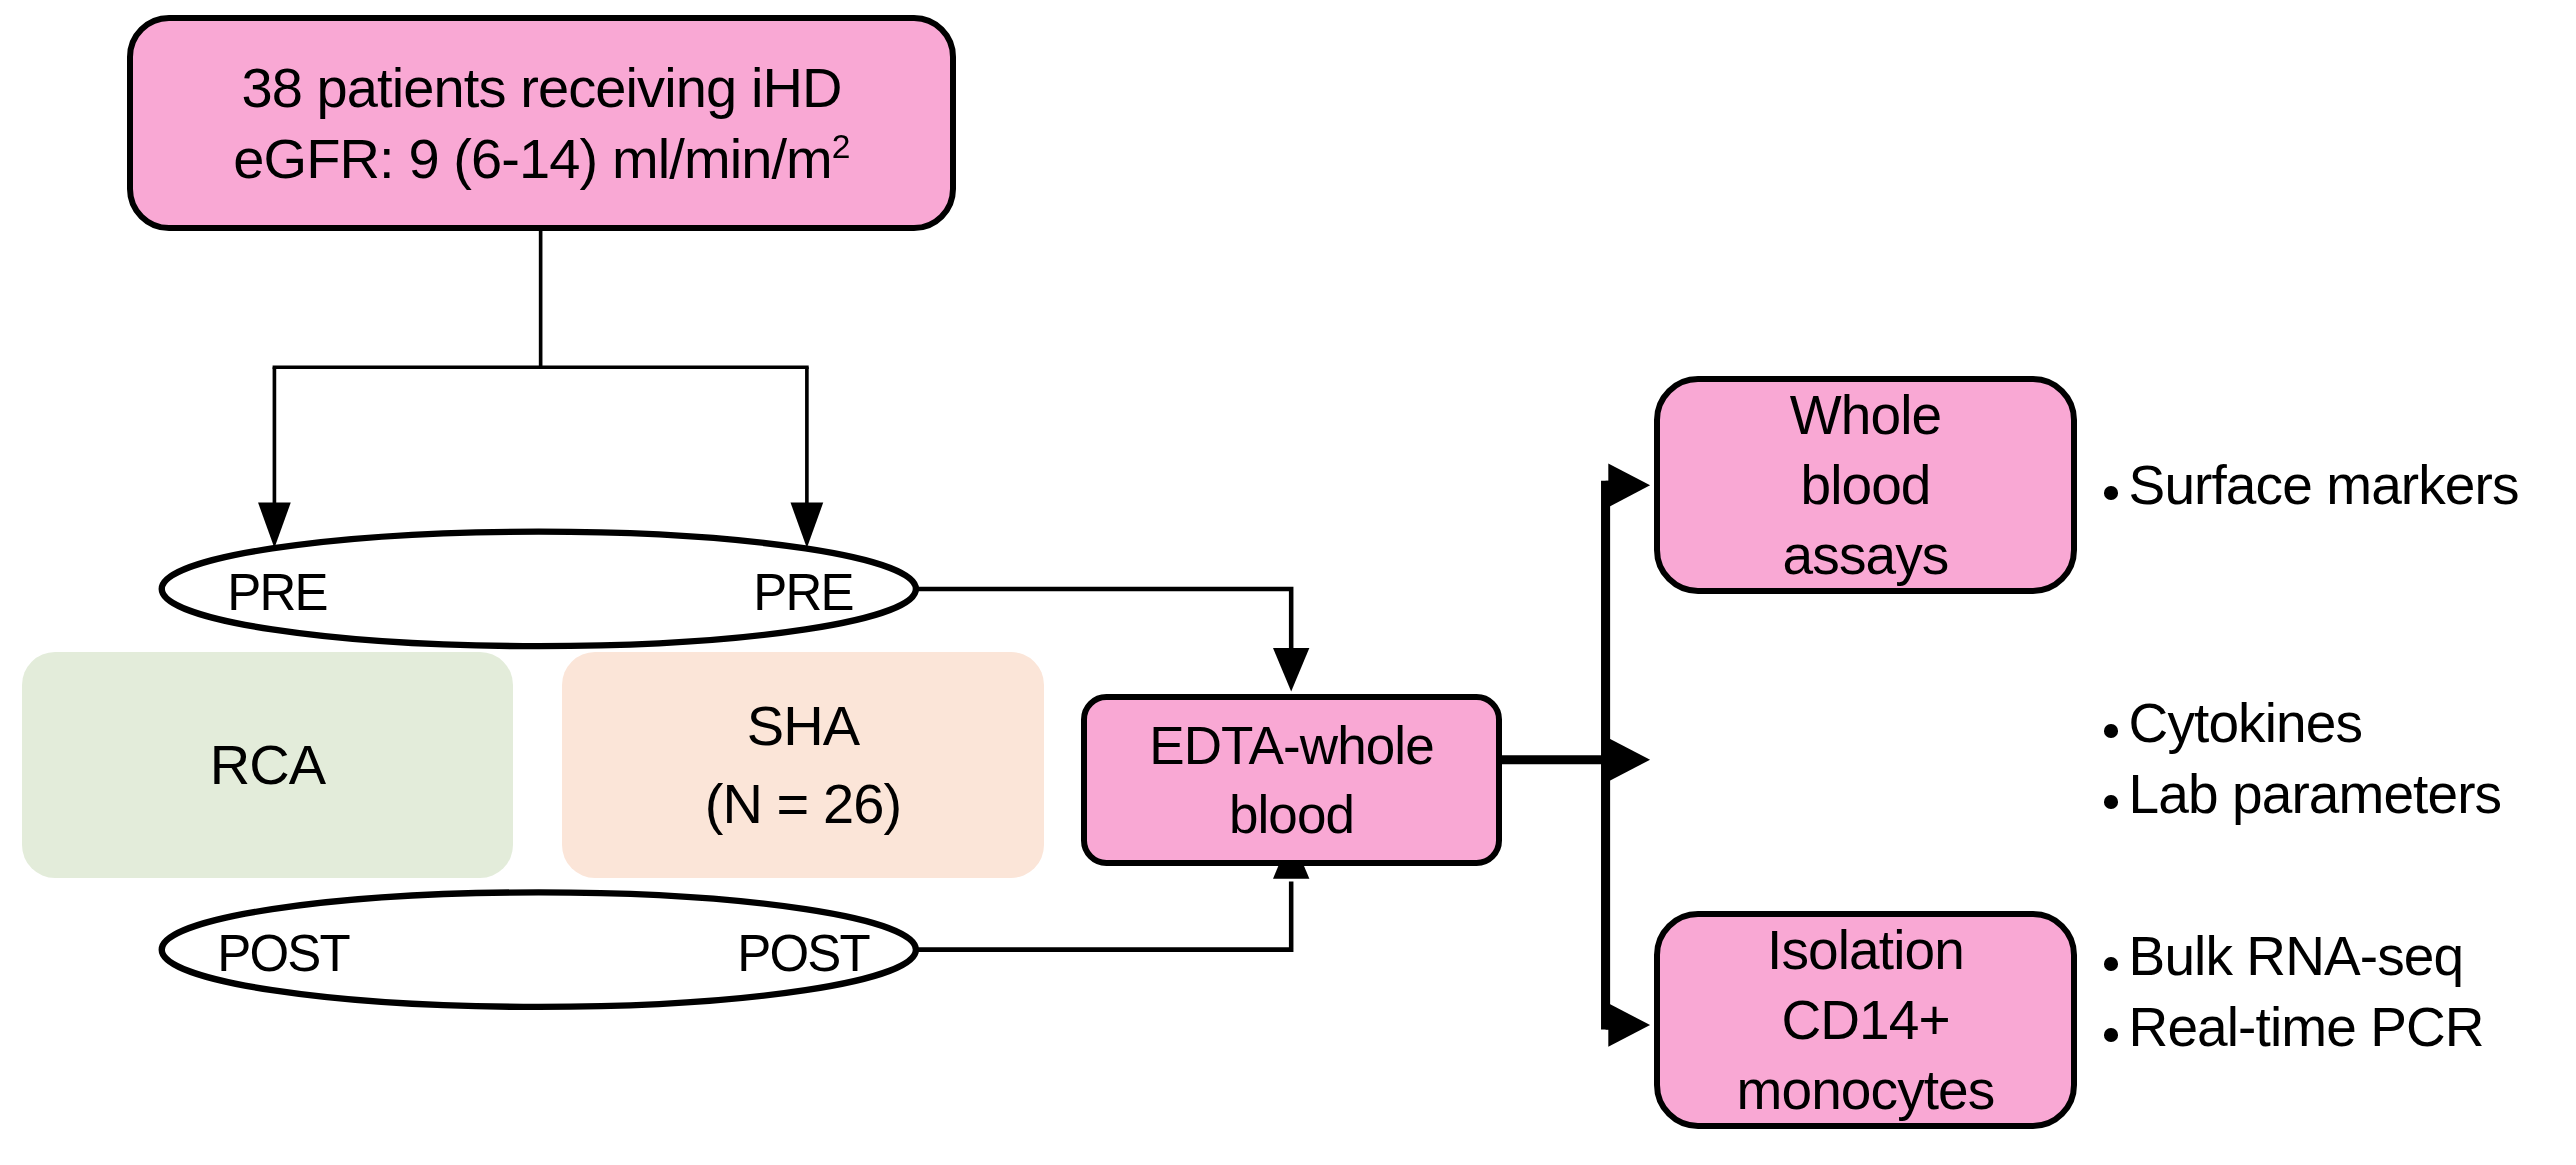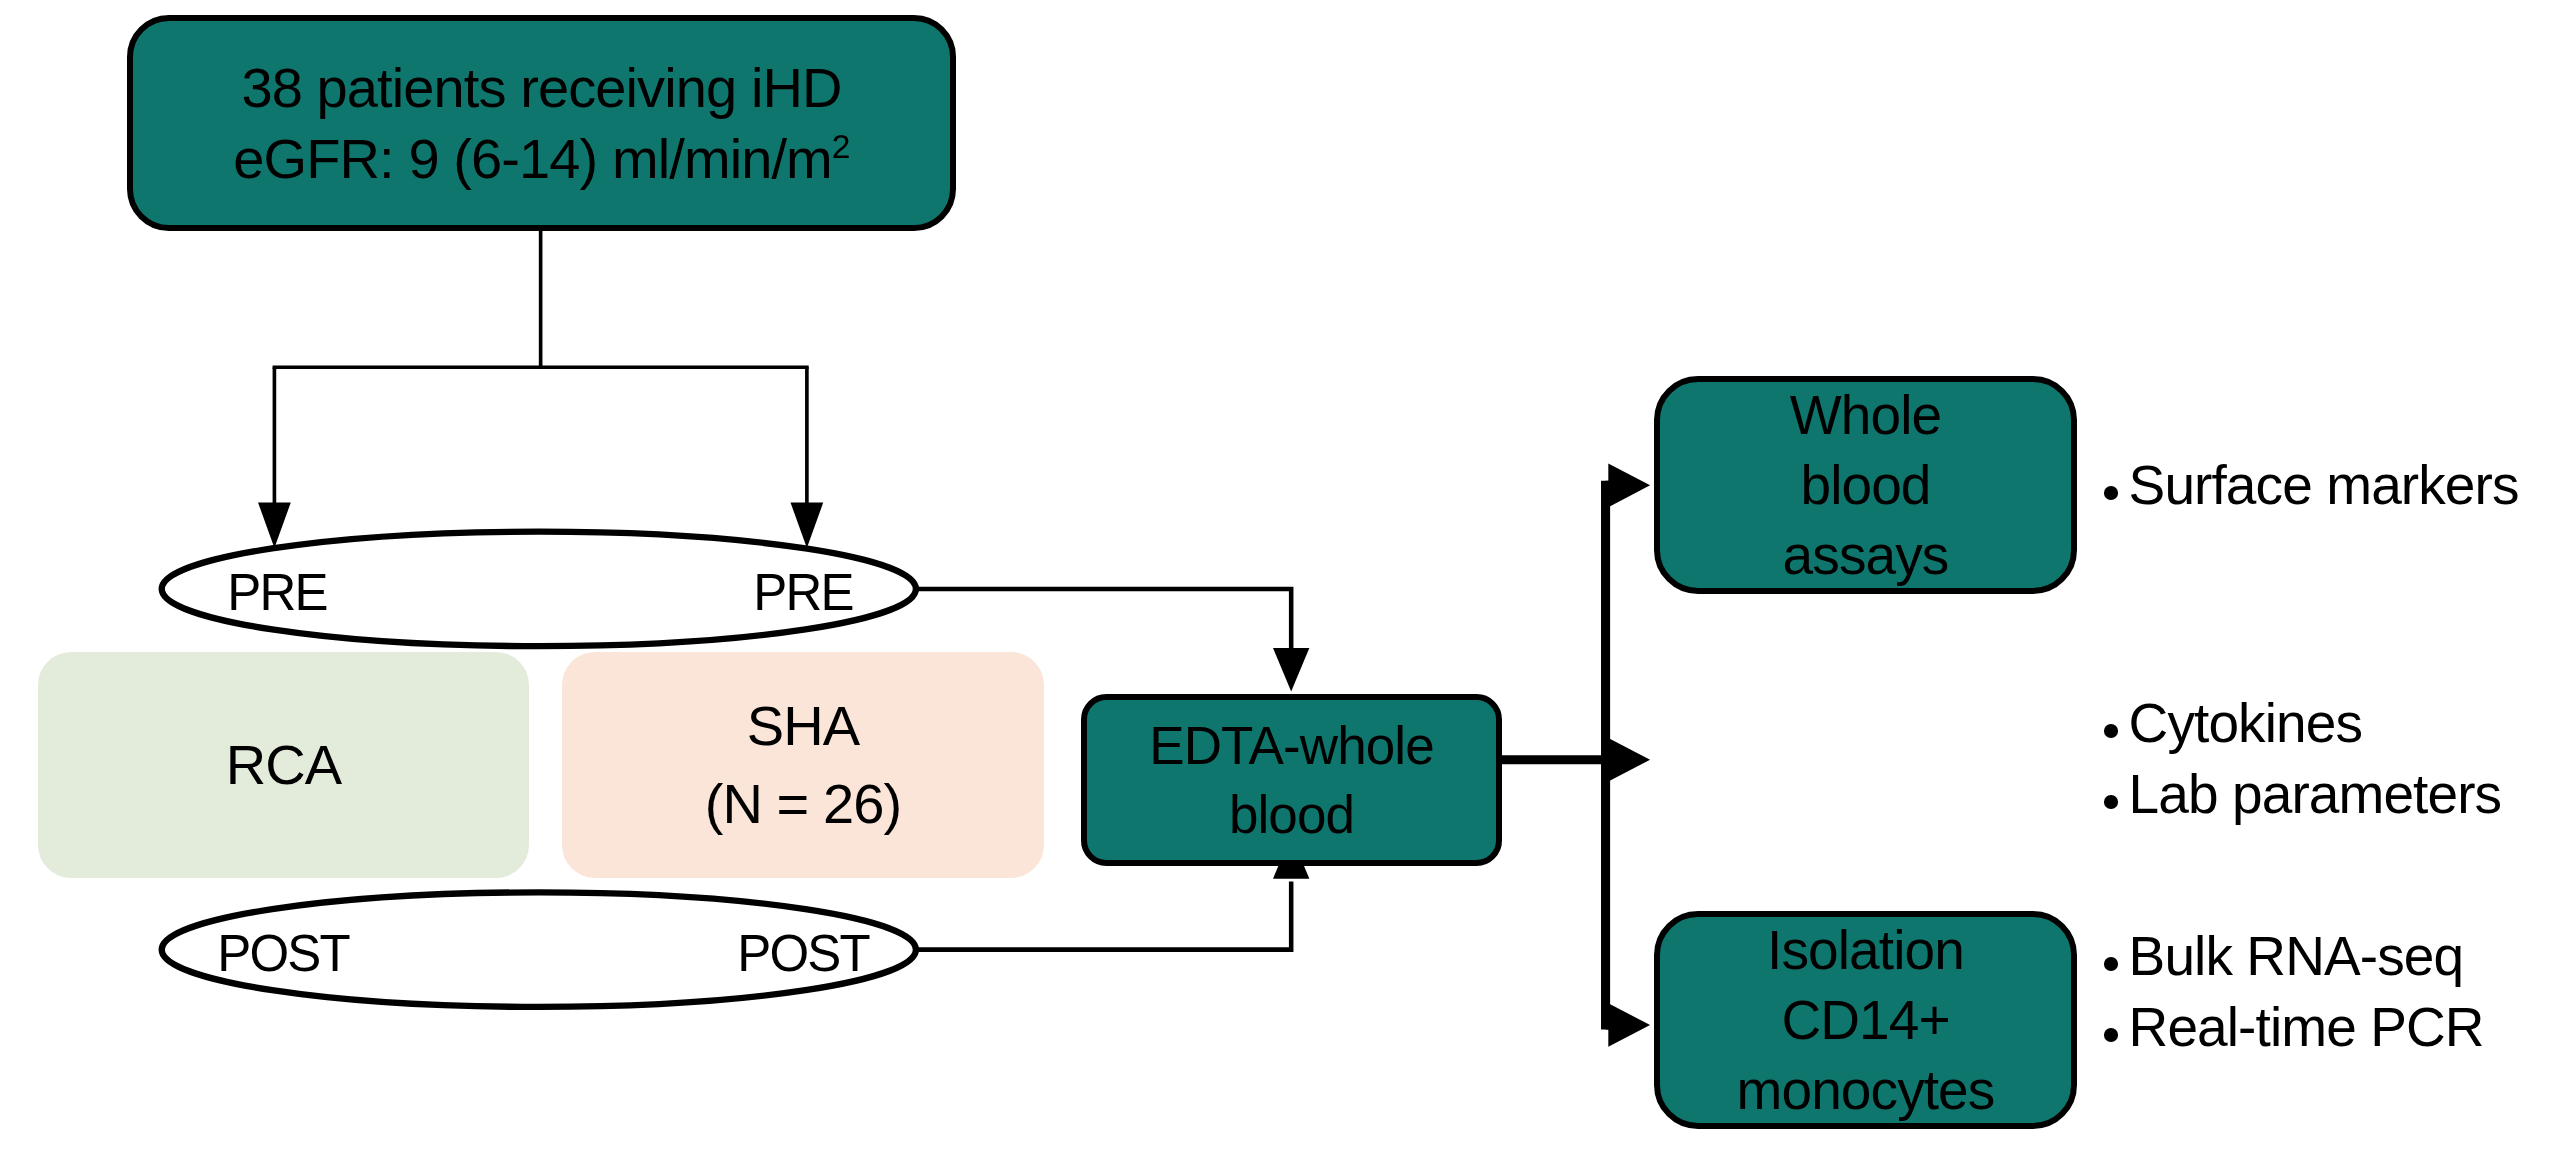--- a/index.html
+++ b/index.html
@@ -1,19 +1,19 @@
 <!DOCTYPE html>
 <html style="font-size:14.5px"><head>
 <meta charset="utf-8">
 <style>
   html,body{margin:0;padding:0;background:#ffffff;}
   body{width:2576px;height:1166px;position:relative;font-family:"Liberation Sans",sans-serif;color:#000;}
   .canvas{position:absolute;left:0;top:0;width:2576px;height:1166px;overflow:hidden;}
   svg.connectors{position:absolute;left:0;top:0;width:2576px;height:1166px;}
-  .box{position:absolute;display:flex;flex-direction:column;align-items:center;justify-content:center;text-align:center;box-sizing:border-box;background:#0f766e;}
+  .box{position:absolute;display:flex;flex-direction:column;align-items:center;justify-content:center;text-align:center;box-sizing:border-box;background:#f9a8d4;}
   .outlined{border:6.4px solid #000;}
   .top-box{left:127px;top:14.5px;width:829px;height:216px;border-radius:42px;font-size:56px;line-height:71px;letter-spacing:-0.9px;}
   .rca-box{left:22px;top:652px;width:491px;height:226px;border-radius:33px;font-size:56px;line-height:78px;letter-spacing:-0.9px;}
   .sha-box{left:562px;top:652px;width:482px;height:226px;border-radius:33px;font-size:56px;line-height:78px;letter-spacing:-0.9px;}
   .edta-box{left:1081px;top:694px;width:421px;height:172px;border-radius:25.4px;font-size:53px;line-height:69px;letter-spacing:-0.9px;}
   .out-box{left:1654px;width:423px;border-radius:44px;font-size:55px;line-height:70px;letter-spacing:-0.9px;}
   .out-box.b1{top:376px;height:218px;}
   .out-box.b2{top:658px;height:216px;}
   .out-box.b3{top:911px;height:218px;}
   .ellipse-label{position:absolute;transform:translate(-50%,-50%);font-size:51px;letter-spacing:-1.8px;white-space:nowrap;}
@@ -60,21 +60,21 @@
   <div class="box outlined top-box">
     <div>38 patients receiving iHD</div>
     <div><span>eGFR: 9 (6-14) ml/min/m</span><sup class="sq">2</sup></div>
   </div>
 
   <span class="ellipse-label" style="left:277px;top:592px;">PRE</span>
   <span class="ellipse-label" style="left:803px;top:592px;">PRE</span>
   <span class="ellipse-label" style="left:283px;top:953px;">POST</span>
   <span class="ellipse-label" style="left:803px;top:953px;">POST</span>
 
-  <div class="box rca-box" style="background-color: rgb(227, 236, 218); margin-left: 16px;">
+  <div class="box rca-box" style="background-color: rgb(227, 236, 218);">
     <div>RCA</div>
   </div>
   <div class="box sha-box" style="background-color: rgb(251, 229, 216);">
     <div>SHA</div>
     <div>(N = 26)</div>
   </div>
 
   <div class="box outlined edta-box">
     <div>EDTA-whole</div>
     <div>blood</div>

